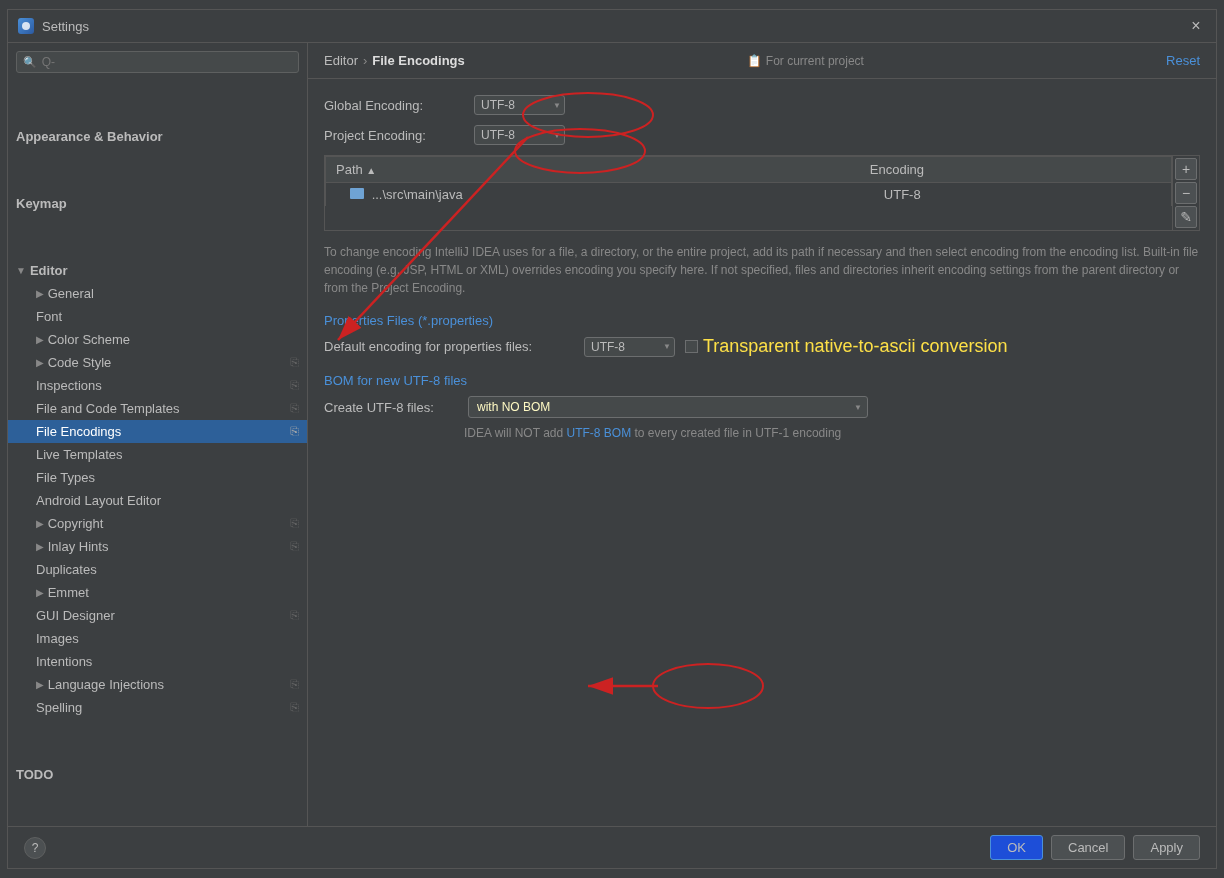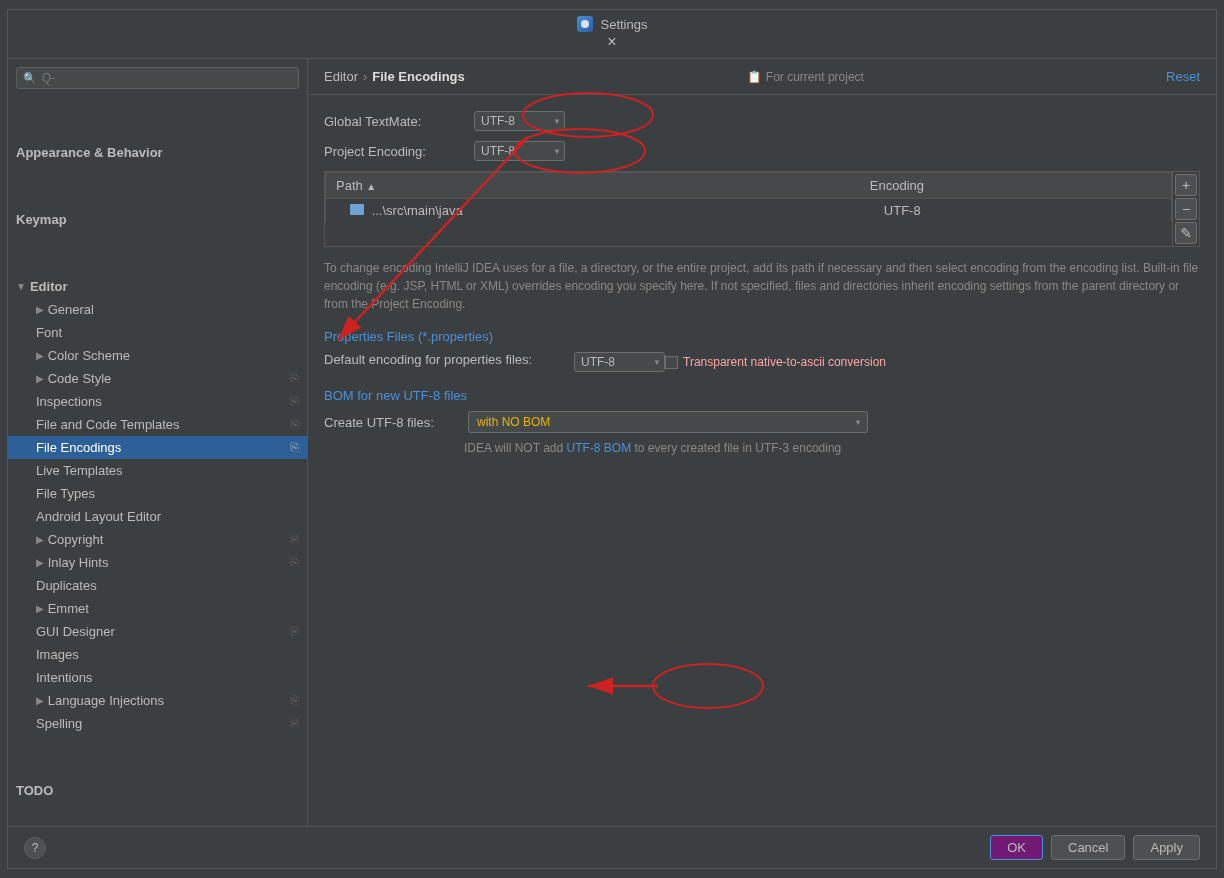--- a/index.html
+++ b/index.html
@@ -26,21 +26,20 @@
     }
 
     .title-bar {
       background: #3c3f41;
       display: flex;
       align-items: center;
       justify-content: space-between;
       padding: 6px 10px;
       border-bottom: 1px solid #555;
       flex-shrink: 0;
-      flex-direction: column;
     }
 
     .title-bar-left {
       display: flex;
       align-items: center;
       gap: 8px;
     }
 
     .title-bar-icon {
       width: 16px;
@@ -302,20 +301,22 @@
 
     .section-title {
       color: #4a90d9;
       font-size: 13px;
       margin-bottom: 8px;
       font-weight: normal;
     }
 
     .properties-row {
       display: flex;
+      align-items: center;
+      gap: 10px;
       margin-bottom: 16px;
     }
 
     .properties-label {
       color: #bbbbbb;
       font-size: 13px;
       min-width: 250px;
     }
 
     .checkbox-row {
@@ -329,22 +330,22 @@
       height: 13px;
       border: 1px solid #6c6e6f;
       background: #45494a;
       display: inline-flex;
       align-items: center;
       justify-content: center;
       cursor: pointer;
     }
 
     .checkbox-label {
-      color: #fca5a5;
-      font-size: 12px;
+      color: #fde047;
+      font-size: 18px;
     }
 
     .bom-section {
       margin-top: 4px;
     }
 
     .bom-row {
       display: flex;
       align-items: center;
       gap: 14px;
@@ -398,21 +399,21 @@
       background: #4c5052;
       border: 1px solid #6c6e6f;
       color: #bbbbbb;
       padding: 4px 16px;
       border-radius: 3px;
       cursor: pointer;
       font-size: 13px;
     }
 
     .footer-btn.primary {
-      background: #701a75;
+      background: #1d4ed8;
       border: 1px solid #4a90d9;
       color: #bbbbbb;
     }
 
     
     .annotation-overlay {
       position: absolute;
       top: 0; left: 0;
       width: 100%;
       height: 100%;
@@ -458,21 +459,21 @@
       position: absolute;
       right: 6px;
       font-size: 8px;
       color: #888;
       pointer-events: none;
     }
 
     .bom-select-wrapper select {
       background: #45494a;
       border: 1px solid #6c6e6f;
-      color: #eab308;
+      color: #fef9c3;
       padding: 3px 24px 3px 8px;
       border-radius: 3px;
       font-size: 12px;
       appearance: none;
       cursor: pointer;
       min-width: 400px;
     }
   </style>
 </head>
 <body>
@@ -599,21 +600,21 @@
         <div class="for-project">
           <span>📋</span>
           <span>For current project</span>
         </div>
         <div class="reset-btn" style="margin-left: 20px;">Reset</div>
       </div>
 
       <div class="content-inner">
 
         <div class="encoding-row">
-          <span class="encoding-label">Global TextMate:</span>
+          <span class="encoding-label">Global Encoding:</span>
           <div class="select-wrapper">
             <select>
               <option>UTF-8</option>
               <option>ISO-8859-1</option>
               <option>UTF-16</option>
             </select>
           </div>
         </div>
 
         <div class="encoding-row">
@@ -678,21 +679,21 @@
           <div class="bom-row">
             <span class="bom-label">Create UTF-8 files:</span>
             <div class="bom-select-wrapper">
               <select>
                 <option>with NO BOM</option>
                 <option>with BOM</option>
               </select>
             </div>
           </div>
           <div class="bom-note">
-            <span>IDEA will NOT add </span><span class="highlight">UTF-8 BOM</span><span> to every created file in UTF-3 encoding</span>
+            <span>IDEA will NOT add </span><span class="highlight">UTF-8 BOM</span><span> to every created file in UTF-1 encoding</span>
           </div>
         </div>
       </div>
     </div>
   </div>
 
   <div class="dialog-footer">
     <div class="help-btn">?</div>
     <button class="footer-btn primary">OK</button>
     <button class="footer-btn">Cancel</button>

